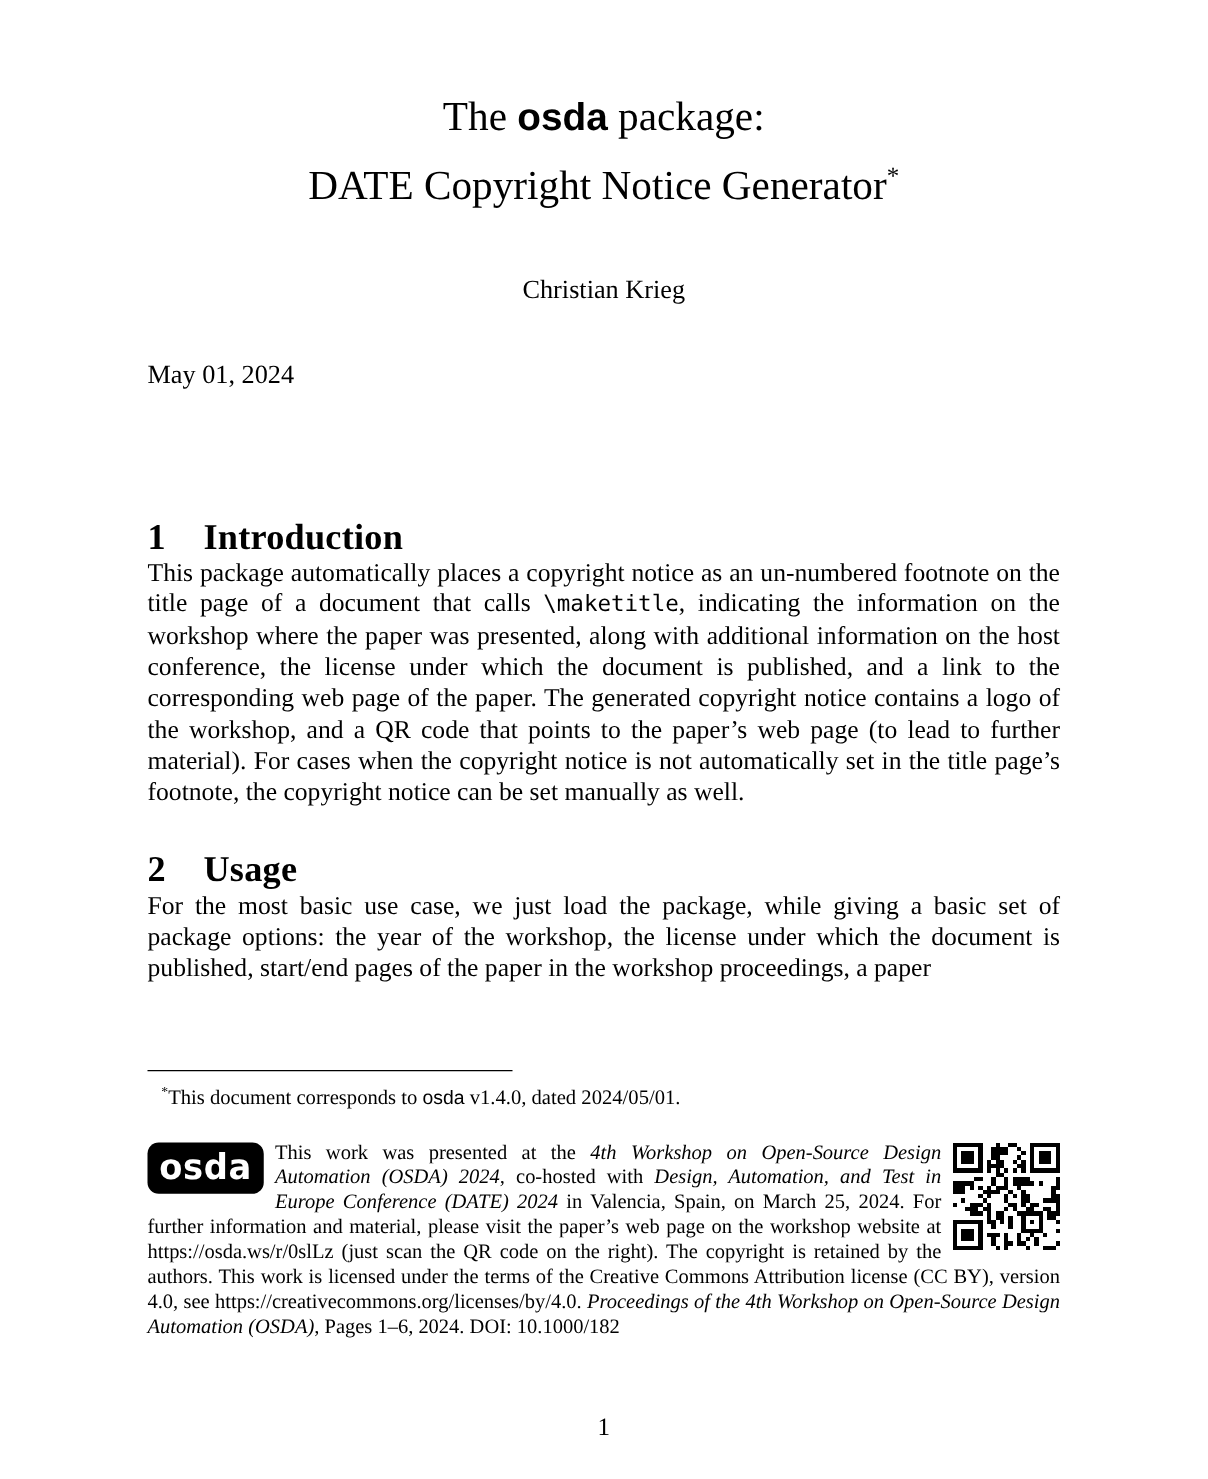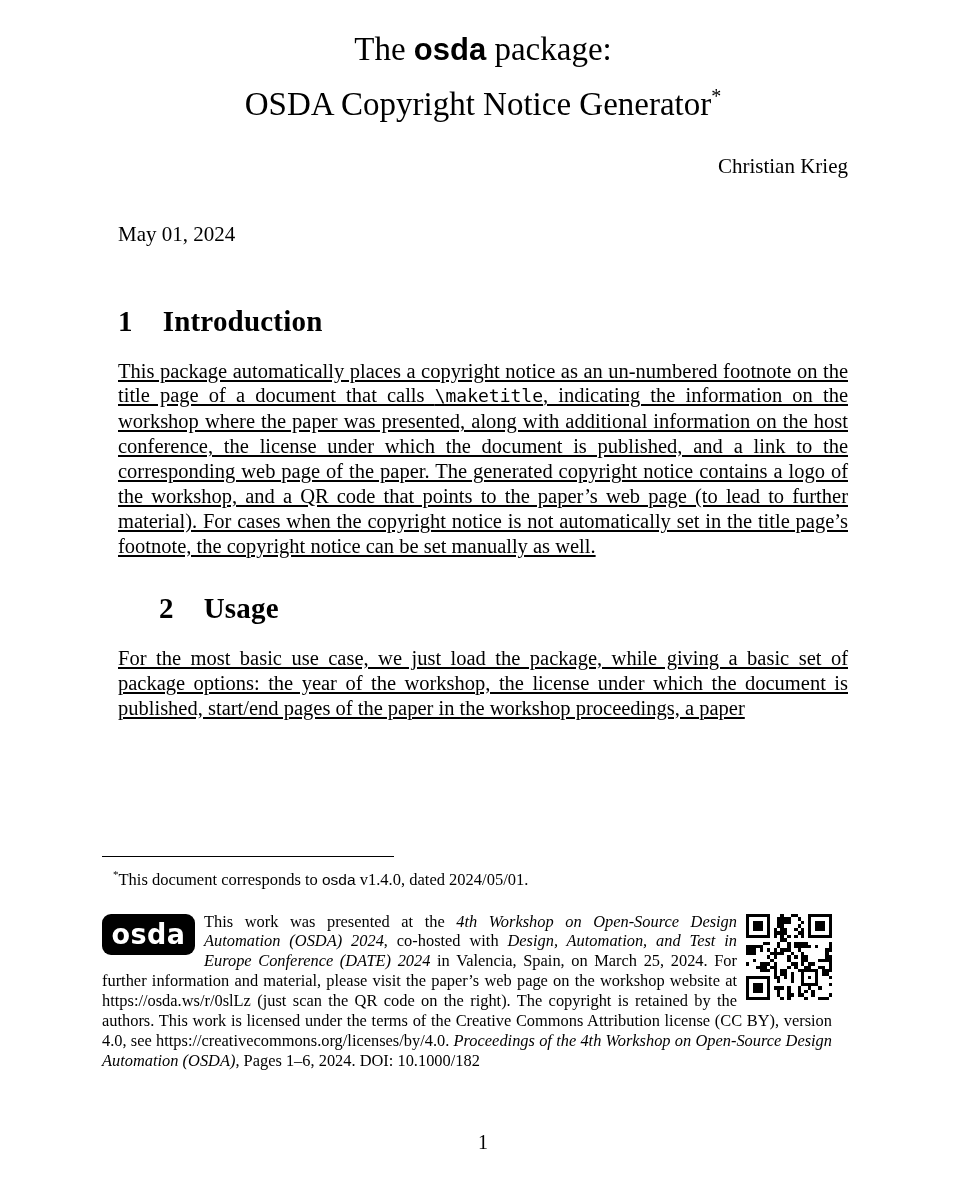--- a/index.html
+++ b/index.html
@@ -14,66 +14,64 @@
   .page {
     position: relative;
     width: 966px; height: 1183px;
     background: #ffffff;
   }
   .content {
     width: 730px;
     margin: 0 auto;
     padding-top: 26px;
   }
-  .title-block { text-align: center; font-size: 33px; line-height: 47px; }
+  .title-block { text-align: center; font-size: 33px; line-height: 47px; margin-top: 44px; }
   .title-block .sf {
     font-family: "Liberation Sans", sans-serif;
     font-weight: 600;
     font-size: 31px;
   }
   .title-block sup { font-size: 20px; }
   .author-block {
-    text-align: right;
-    margin-top: 24px;
+    text-align: center;
+    margin-top: 44px;
     font-size: 21px;
     line-height: 28.5px;
   }
   .author-block .mono {
     font-family: "DejaVu Sans Mono", monospace;
     font-size: 18.5px;
   }
   .date-line {
     text-align: left;
     margin-top: 41px;
     font-size: 21px;
   }
   .section-heading {
-    margin-top: 58px;
+    margin-top: 102px;
     font-size: 29px;
     font-weight: bold;
     letter-spacing: 0.2px;
   }
   .section-heading .sec-num { display: inline-block; margin-right: 30px; }
-  .section-heading.second { margin-top: 33px; margin-left: 41px; }
+  .section-heading.second { margin-top: 33px; }
   .para {
-    margin-top: 21px;
     font-size: 20.5px;
     line-height: 24.9px;
     text-align: justify;
     text-justify: inter-word;
-    text-decoration: underline;
   }
   .para .code {
     font-family: "DejaVu Sans Mono", monospace;
     font-size: 18px;
   }
   .footer {
     position: absolute;
     top: 856px;
-    left: 102px;
+    left: 118px;
     width: 730px;
   }
   .footnote-rule {
     width: 292px;
     border-top: 1.5px solid #000;
     margin-bottom: 7px;
   }
   .footnote {
     font-size: 16.5px;
     line-height: 20px;
@@ -129,21 +127,21 @@
   }
 </style>
 </head>
 <body>
 
 <div class="page">
   <div class="content">
 
     <div class="title-block">
       <div><span>The </span><span class="sf">osda</span><span> package:</span></div>
-      <div><span>OSDA Copyright Notice Generator</span><sup>*</sup></div>
+      <div><span>DATE Copyright Notice Generator</span><sup>*</sup></div>
     </div>
 
     <div class="author-block">
       <div>Christian Krieg</div>
     </div>
 
     <div class="date-line">May 01, 2024</div>
 
     <div class="section-heading"><span class="sec-num">1</span><span>Introduction</span></div>
 

